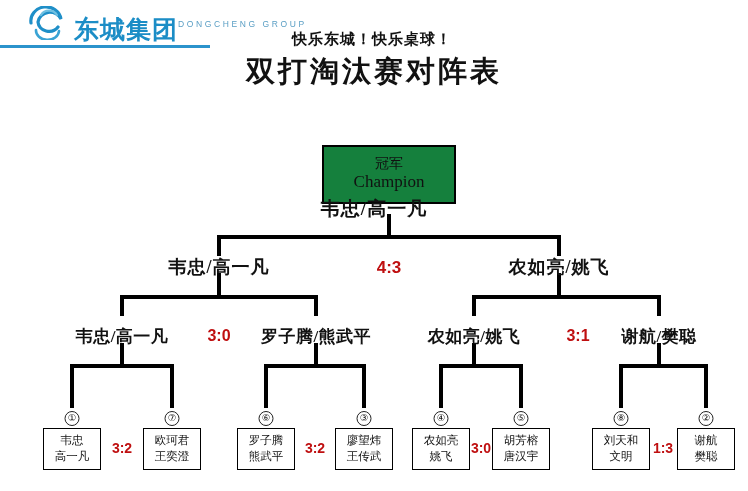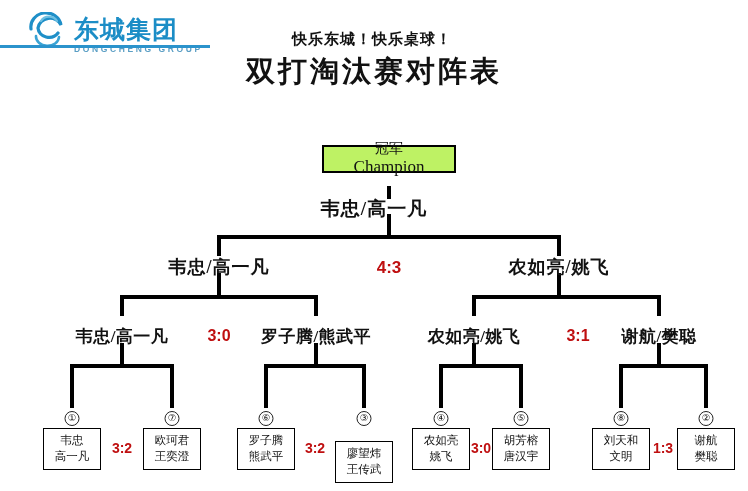--- a/index.html
+++ b/index.html
@@ -27,35 +27,34 @@
     display: flex;
     align-items: center;
     gap: 6px;
   }
   #logo-mark {
     width: 40px; height: 34px;
     position: relative;
   }
   #logo-text-wrap {
     display: flex;
-    flex-direction: column;
     line-height: 1;
     margin-top: 13px;
   }
   #logo-cn {
     font-family: "Liberation Sans", "DejaVu Sans", sans-serif;
     font-size: 25px;
     font-weight: bold;
     color: #1b8dc6;
     letter-spacing: 1px;
   }
   #logo-en {
     font-family: "Liberation Sans", "DejaVu Sans", sans-serif;
     font-size: 8.5px;
-    font-weight: bold;
+    font-weight: normal;
     color: #5a9ec4;
     letter-spacing: 2.6px;
     margin-top: 3px;
   }
   #header-rule {
     position: absolute;
     left: 0; top: 45px;
     width: 210px; height: 3px;
     background: #2b93cc;
   }
@@ -93,28 +92,28 @@
   #lines {
     position: absolute;
     left: 0; top: 0;
     width: 748px; height: 491px;
   }
 
   
   #champion-box {
     position: absolute;
     left: 322px; top: 145px;
-    width: 134px; height: 28px;
+    width: 134px; height: 59px;
     border: 2px solid #000;
     box-sizing: border-box;
     display: flex;
     flex-direction: column;
     align-items: center;
     justify-content: center;
-    background: #bef264;
+    background: #15803d;
   }
   #champion-cn {
     font-size: 14px;
     color: #111;
     line-height: 1.05;
   }
   #champion-en {
     font-size: 17px;
     color: #111;
     line-height: 1.15;
@@ -288,21 +287,21 @@
     <span class="team-line">王奕澄</span>
   </div>
 
   <div class="seed" style="left:266px; top:411px;">⑥</div>
   <div class="team-box" style="left:266px; top:428px;">
     <span class="team-line">罗子腾</span>
     <span class="team-line">熊武平</span>
   </div>
   <div class="score score-r4" style="left:315px; top:440px;">3:2</div>
   <div class="seed" style="left:364px; top:411px;">③</div>
-  <div class="team-box" style="left:364px; top:428px;margin-top:13px;">
+  <div class="team-box" style="left:364px; top:428px;">
     <span class="team-line">廖望炜</span>
     <span class="team-line">王传武</span>
   </div>
 
   <div class="seed" style="left:441px; top:411px;">④</div>
   <div class="team-box" style="left:441px; top:428px;">
     <span class="team-line">农如亮</span>
     <span class="team-line">姚飞</span>
   </div>
   <div class="score score-r4" style="left:481px; top:440px;">3:0</div>

